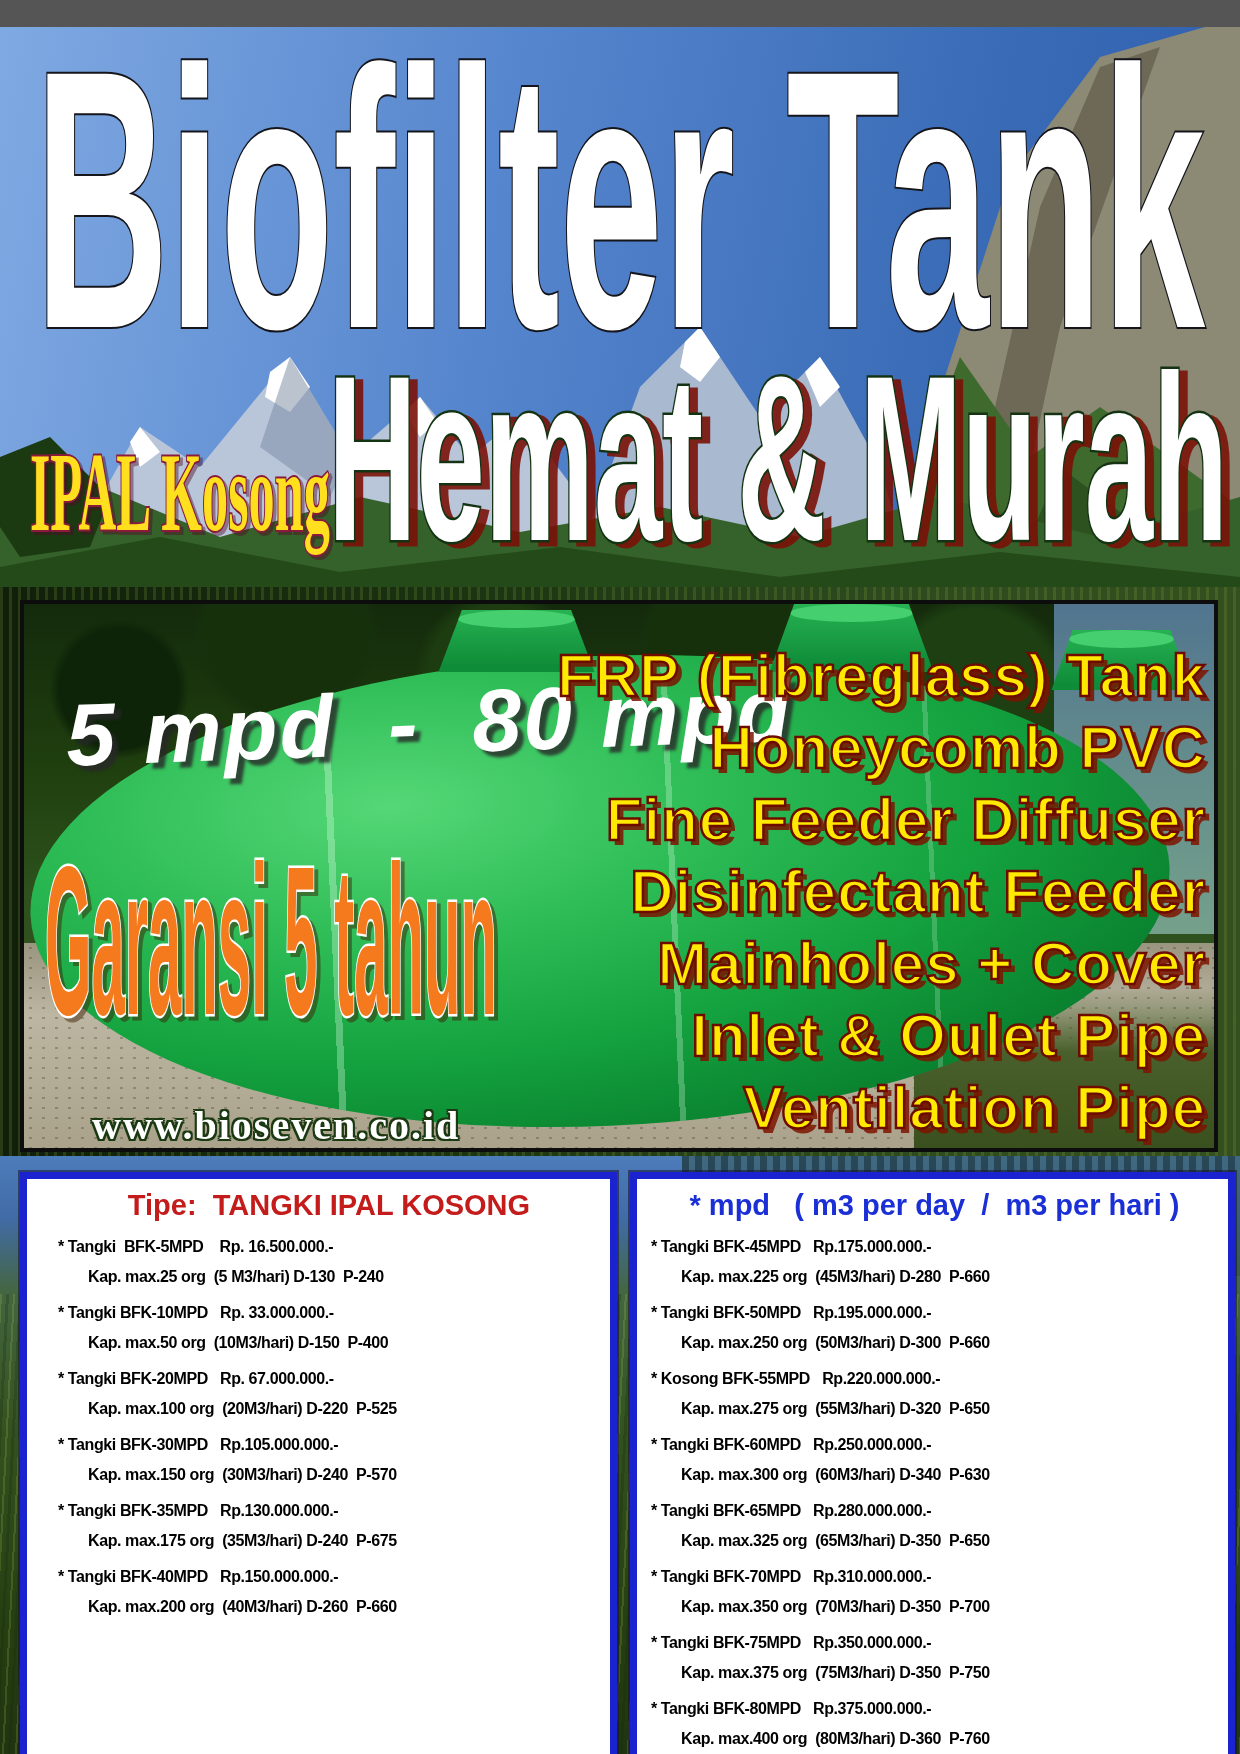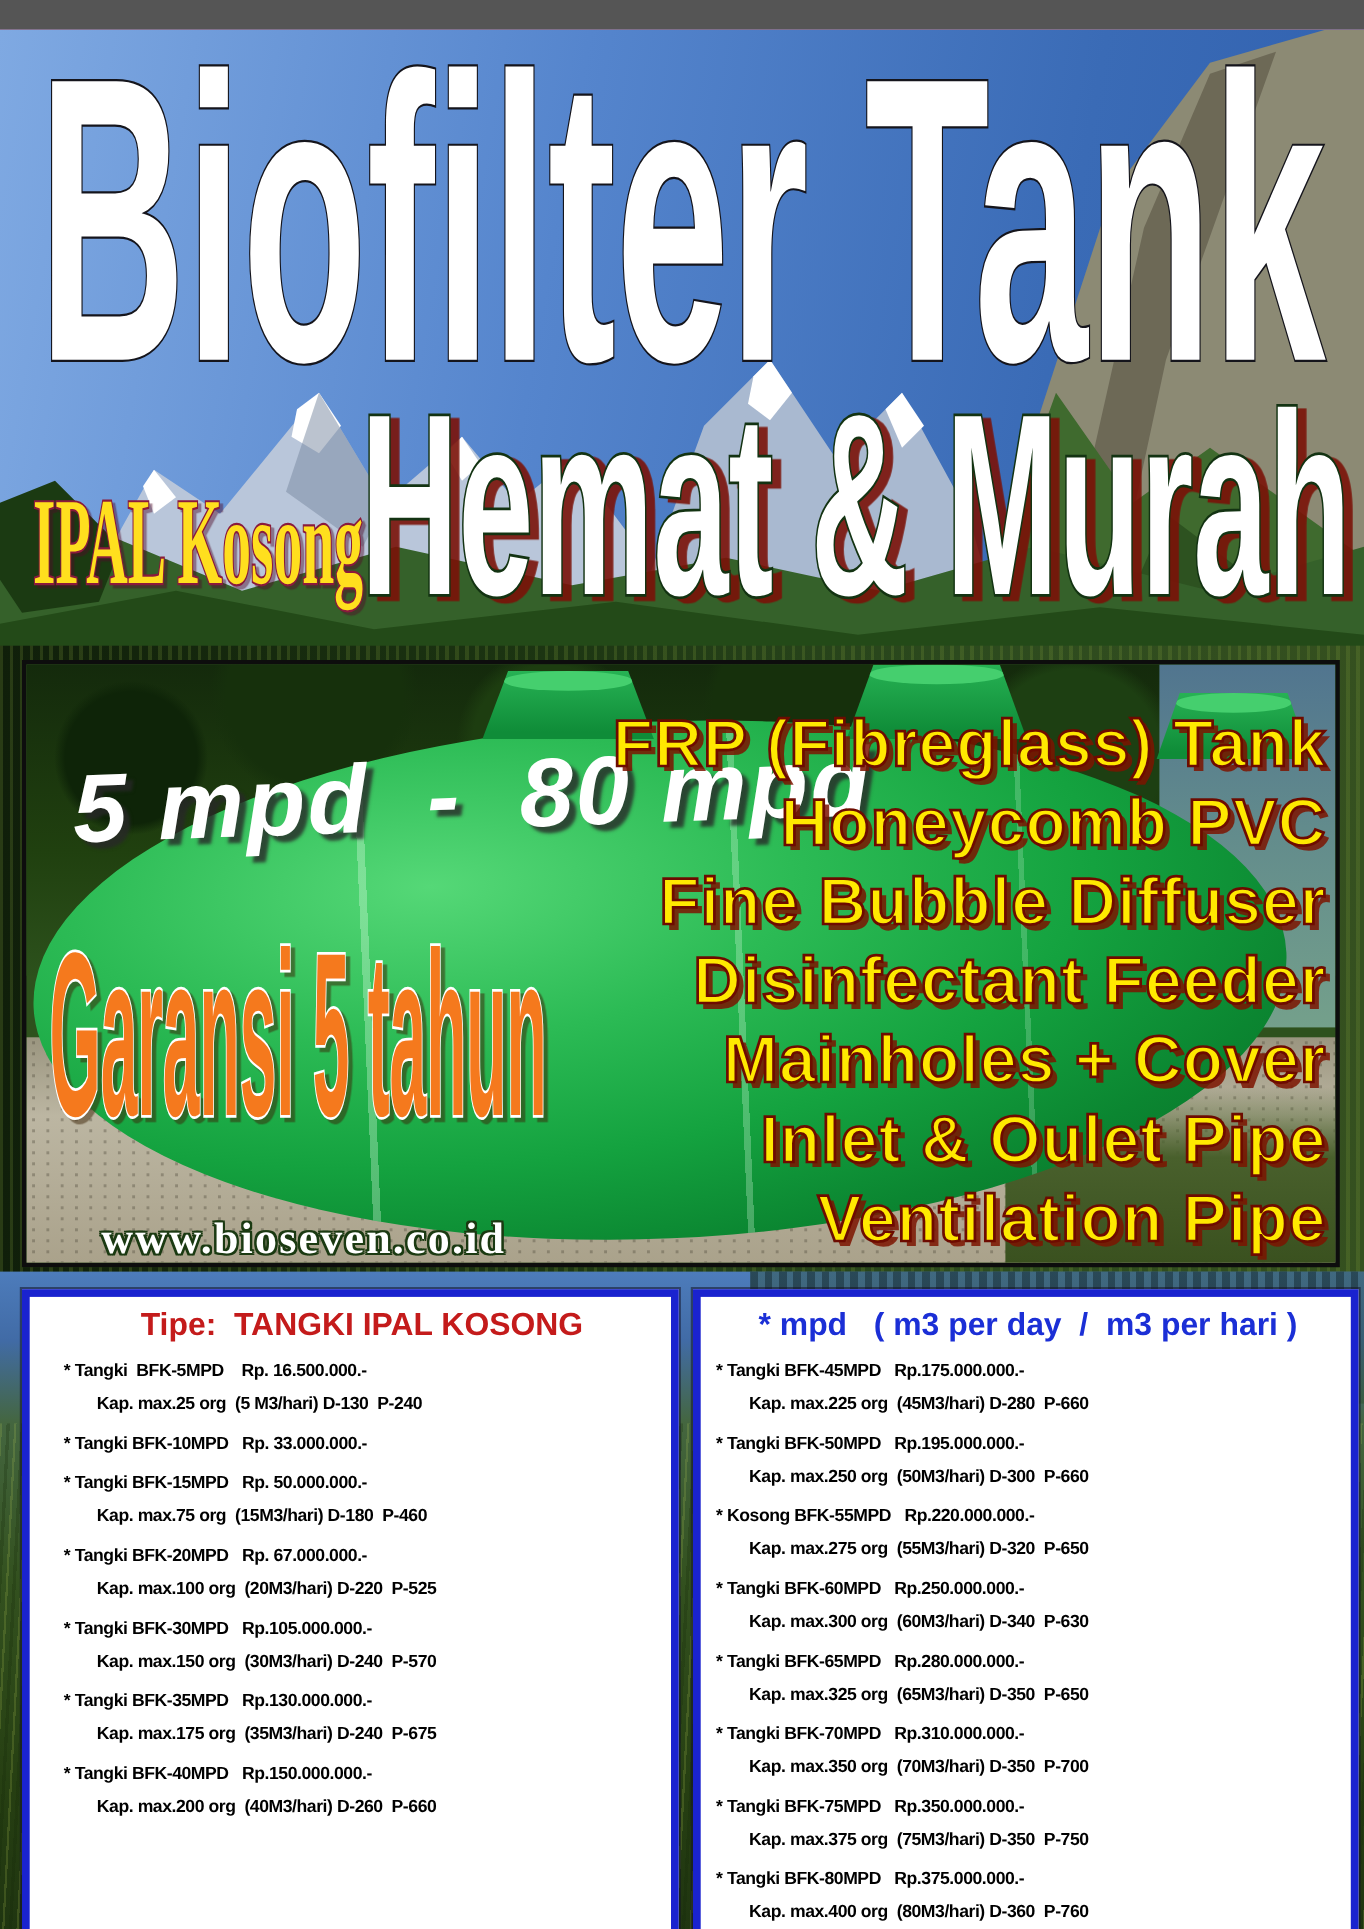--- a/index.html
+++ b/index.html
@@ -158,42 +158,39 @@
 
     <svg class="garansi-svg">
       <text x="235" y="172" text-anchor="middle" font-size="212" textLength="452" lengthAdjust="spacingAndGlyphs" fill="#f5791d" stroke="#ffffff" stroke-width="5" paint-order="stroke">Garansi 5 tahun</text>
     </svg>
 
     <div class="website">www.bioseven.co.id</div>
 
     <div class="features">
       <div class="feat">FRP (Fibreglass) Tank</div>
       <div class="feat">Honeycomb PVC</div>
-      <div class="feat">Fine Bubble Diffuser</div>
+      <div class="feat">Fine Feeder Diffuser</div>
       <div class="feat">Disinfectant Feeder</div>
       <div class="feat">Mainholes + Cover</div>
       <div class="feat">Inlet &amp; Oulet Pipe</div>
       <div class="feat">Ventilation Pipe</div>
     </div>
   </div>
 
   <div class="bottom"></div>
 
   <div class="ptable left">
     <div class="thead red">Tipe:  TANGKI IPAL KOSONG</div>
     <div class="pitem">
       <div class="l1">* Tangki  BFK-5MPD    Rp. 16.500.000.-</div>
       <div class="l2">Kap. max.25 org  (5 M3/hari) D-130  P-240</div>
     </div>
     <div class="pitem">
       <div class="l1">* Tangki BFK-10MPD   Rp. 33.000.000.-</div>
-    </div>
-    <div class="pitem">
-      <div class="l1">* Tangki BFK-15MPD   Rp. 50.000.000.-</div>
-      <div class="l2">Kap. max.75 org  (15M3/hari) D-180  P-460</div>
+      <div class="l2">Kap. max.50 org  (10M3/hari) D-150  P-400</div>
     </div>
     <div class="pitem">
       <div class="l1">* Tangki BFK-20MPD   Rp. 67.000.000.-</div>
       <div class="l2">Kap. max.100 org  (20M3/hari) D-220  P-525</div>
     </div>
     <div class="pitem">
       <div class="l1">* Tangki BFK-30MPD   Rp.105.000.000.-</div>
       <div class="l2">Kap. max.150 org  (30M3/hari) D-240  P-570</div>
     </div>
     <div class="pitem">

